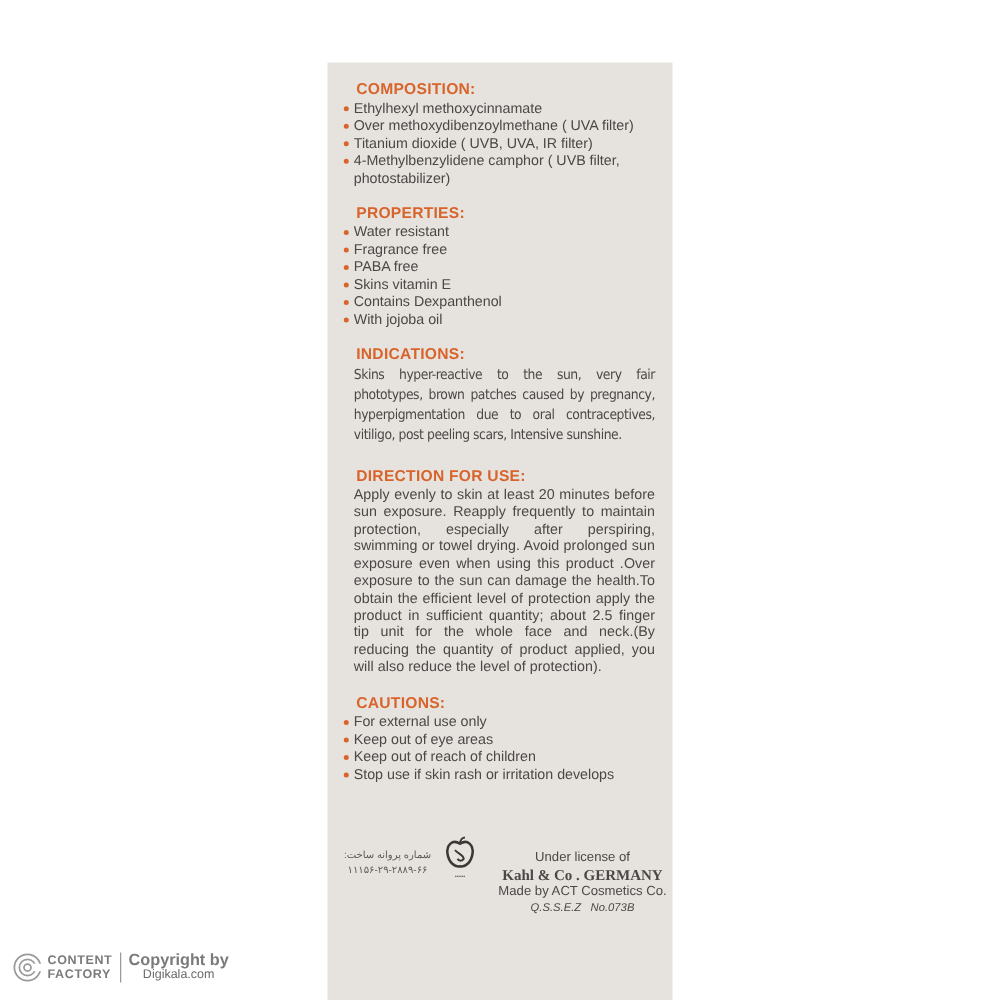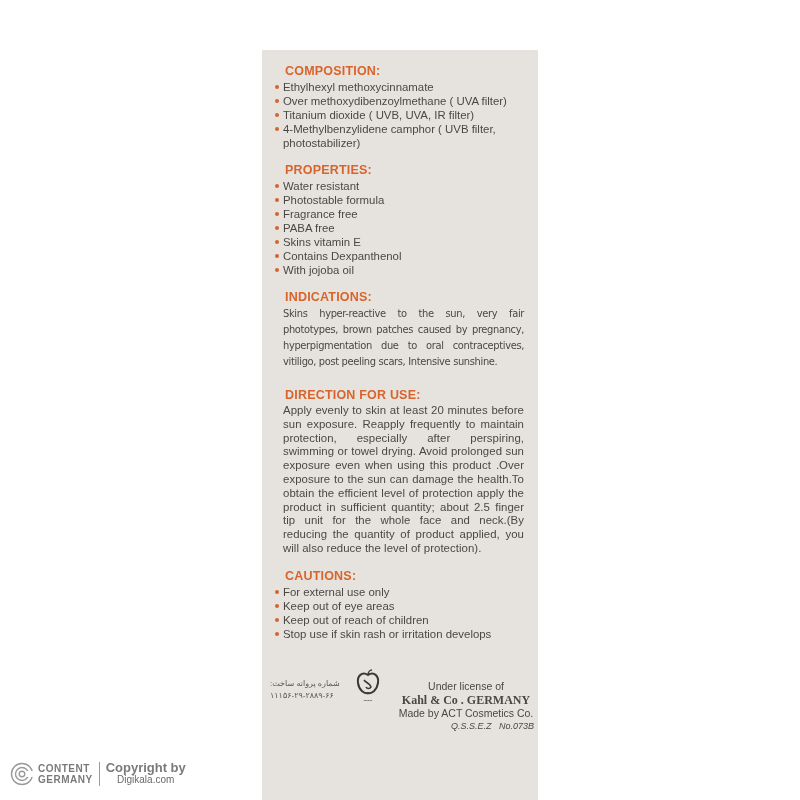--- a/index.html
+++ b/index.html
@@ -69,21 +69,21 @@
       text-align: justify;
       letter-spacing: 0.05px;
     }
     .footer-left {
       position: absolute;
       left: 8px;
       top: 628px;
       width: 80px;
       font-size: 8px;
       line-height: 12px;
-      text-align: left;
+      text-align: center;
       direction: rtl;
       color: #5a5755;
     }
     .logo {
       position: absolute;
       left: 94px;
       top: 619px;
       width: 24px;
       height: 30px;
     }
@@ -100,21 +100,21 @@
       position: absolute;
       left: 136px;
       top: 630px;
       width: 136px;
       text-align: center;
       color: #4a4745;
     }
     .fr-1 { font-size: 10.5px; line-height: 13px; }
     .fr-2 { font-family: "Liberation Serif", serif; font-weight: bold; font-size: 12px; line-height: 14px; }
     .fr-3 { font-size: 10.5px; line-height: 13px; }
-    .fr-4 { font-size: 9px; line-height: 12px; font-style: italic; text-align: right; }
+    .fr-4 { font-size: 9px; line-height: 12px; font-style: italic; }
     .watermark {
       position: absolute;
       left: 10px;
       top: 762px;
       display: flex;
       align-items: center;
       color: #8a8a8a;
     }
     .wm-logo { width: 24px; height: 24px; margin-right: 4px; }
     .wm-brand {
@@ -145,21 +145,20 @@
       <li><span class="dot"></span><span>Over methoxydibenzoylmethane ( UVA filter)</span></li>
       <li><span class="dot"></span><span>Titanium dioxide ( UVB, UVA, IR filter)</span></li>
       <li><span class="dot"></span><span>4-Methylbenzylidene camphor ( UVB filter, photostabilizer)</span></li>
     </ul>
   </div>
 
   <div class="section">
     <div class="heading">PROPERTIES:</div>
     <ul class="list">
       <li><span class="dot"></span><span>Water resistant</span></li>
-      <li><span class="dot"></span><span>Photostable formula</span></li>
       <li><span class="dot"></span><span>Fragrance free</span></li>
       <li><span class="dot"></span><span>PABA free</span></li>
       <li><span class="dot"></span><span>Skins vitamin E</span></li>
       <li><span class="dot"></span><span>Contains Dexpanthenol</span></li>
       <li><span class="dot"></span><span>With jojoba oil</span></li>
     </ul>
   </div>
 
   <div class="section">
     <div class="heading">INDICATIONS:</div>
@@ -203,20 +202,20 @@
 
 <div class="watermark">
   <svg class="wm-logo" viewBox="0 0 24 24">
     <circle cx="12" cy="12" r="10.5" fill="none" stroke="#9a9a9a" stroke-width="1.4"></circle>
     <circle cx="12" cy="12" r="6.5" fill="none" stroke="#9a9a9a" stroke-width="1.4"></circle>
     <circle cx="12" cy="12" r="2.8" fill="none" stroke="#9a9a9a" stroke-width="1.4"></circle>
     <rect x="17" y="9" width="8" height="6" fill="#ffffff"></rect>
   </svg>
   <div>
     <div class="wm-brand">CONTENT</div>
-    <div class="wm-brand">GERMANY</div>
+    <div class="wm-brand">FACTORY</div>
   </div>
   <div class="wm-sep"></div>
   <div>
     <div class="wm-copy-1">Copyright by</div>
     <div class="wm-copy-2">Digikala.com</div>
   </div>
 </div>
 
 </body></html>

